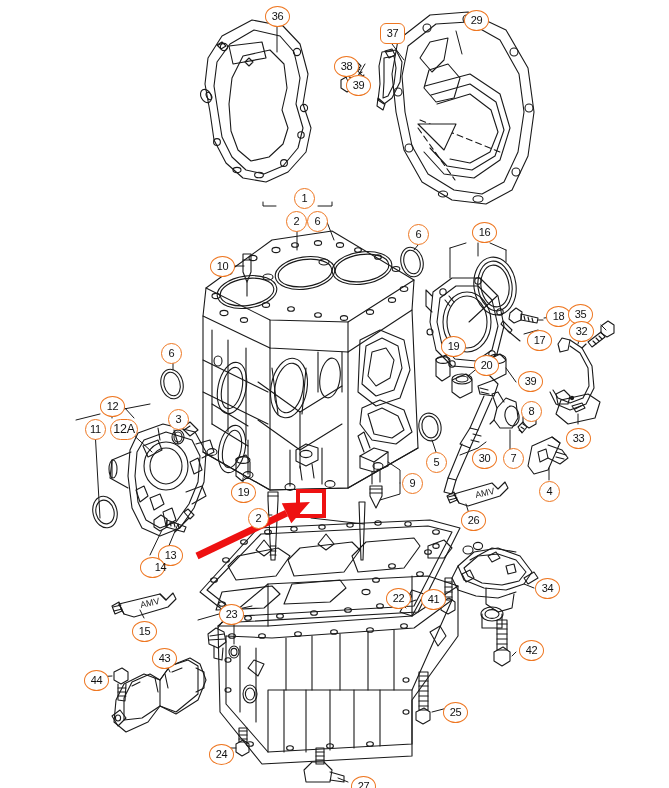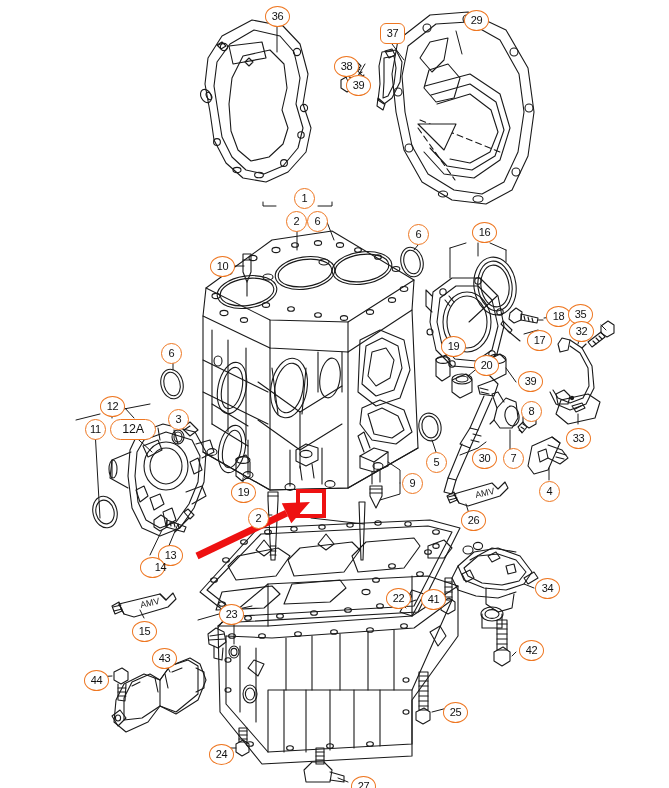--- a/index.html
+++ b/index.html
@@ -40,21 +40,21 @@
     line-height: 1;
     display: flex;
     align-items: center;
     justify-content: center;
     border-radius: 50%;
     width: 25px;
     height: 21px;
     letter-spacing: -0.3px;
   }
   .callout.wide {
-    width: 46px;
+    width: 28px;
     height: 21px;
     border-radius: 11px;
     font-size: 12.5px;
     text-align: center;
   }
   .callout.narrow {
     width: 21px;
   }
   #highlight-box {
     position: absolute;

